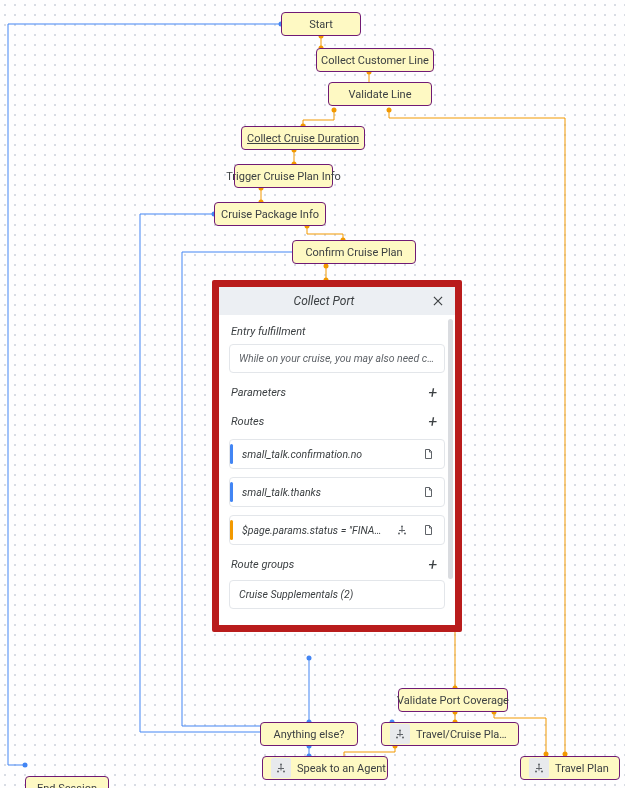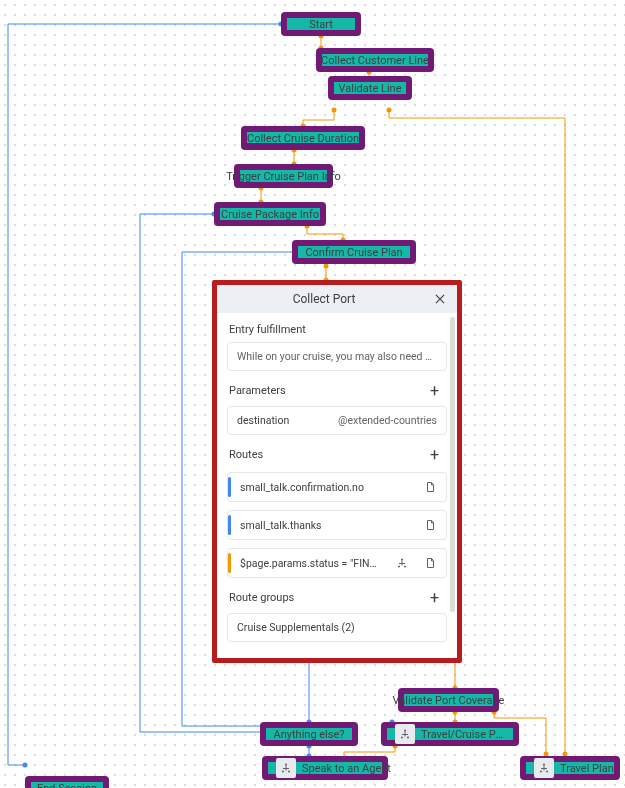--- a/index.html
+++ b/index.html
@@ -22,22 +22,22 @@
   }
   svg.edges { position: absolute; inset: 0; pointer-events: none; }
   svg.edges path { fill: none; stroke-width: 1px; }
   .orange { stroke: #f29900; }
   .blue { stroke: #4285f4; }
   svg.edges circle.o { fill: #f29900; }
   svg.edges circle.b { fill: #4285f4; }
 
   .node {
     position: absolute;
-    background: #14b8a6;
-    border: 6px solid #701a75;
+    background: #fef9c3;
+    border: 1px solid #701a75;
     border-radius: 4px;
     display: flex;
     align-items: center;
     justify-content: center;
     padding: 0 8px;
     box-sizing: border-box;
     height: 24px;
     white-space: nowrap;
     color: #3c4043;
   }
@@ -48,23 +48,24 @@
     background: #e8eaed; border-radius: 2px; margin-right: 6px;
     flex: 0 0 auto;
   }
 
   
   .panel {
     position: absolute;
     left: 212px; top: 280px;
     width: 250px;
     background: #fff;
-    border: 5px solid #b91c1c;
+    border: 7px solid #b91c1c;
     border-radius: 2px;
     box-sizing: border-box;
+    font-style: italic;
   }
   .panel-header {
     background: #eceff3;
     height: 28px;
     display: flex;
     align-items: center;
     justify-content: space-between;
     padding: 0 8px 0 0;
     position: relative;
   }
@@ -209,36 +210,36 @@
 
   <circle class="b" cx="392" cy="722" r="2.5"></circle>
 </svg>
 
 <div class="node small" style="left:281px; top:12px; width:80px;">
   <span>Start</span>
 </div>
 <div class="node small" style="left:316px; top:48px; width:118px;">
   <span>Collect Customer Line</span>
 </div>
-<div class="node small" style="left:328px; top:76px; width:84px;">
+<div class="node small" style="left:328px; top:82px; width:104px;">
   <span>Validate Line</span>
 </div>
 <div class="node small" style="left:241px; top:126px; width:124px;text-decoration:underline;">
   <span>Collect Cruise Duration</span>
 </div>
 <div class="node small" style="left:234px; top:164px; width:99px;">
   <span>Trigger Cruise Plan Info</span>
 </div>
 <div class="node small" style="left:214px; top:202px; width:112px;">
   <span>Cruise Package Info</span>
 </div>
 <div class="node small" style="left:292px; top:240px; width:124px;">
   <span>Confirm Cruise Plan</span>
 </div>
-<div class="node small" style="left:398px; top:688px; width:101px;">
+<div class="node small" style="left:398px; top:688px; width:110px;">
   <span>Validate Port Coverage</span>
 </div>
 
 <div class="node small" style="left:381px; top:722px; width:138px; justify-content:flex-start;">
   <span class="hub">
     <svg width="12" height="12" viewBox="0 0 24 24">
         <path fill="#5f6368" d="M12 3a2 2 0 1 1 0 4 2 2 0 0 1 0-4zm-6 14a2 2 0 1 1 0 4 2 2 0 0 1 0-4zm12 0a2 2 0 1 1 0 4 2 2 0 0 1 0-4zM11 7h2v5h5v2h-5v3h-2v-3H6v-2h5V7z"></path>
       </svg>
   </span>
   <span class="trunc" style="max-width:100px;">Travel/Cruise Plan Opt…</span>
@@ -285,24 +286,20 @@
     <div class="section-label first">
       <span>Entry fulfillment</span>
     </div>
     <div class="card">
       <span class="trunc" style="max-width:210px;">While on your cruise, you may also need coverag…</span>
     </div>
 
     <div class="section-label">
       <span>Parameters</span>
       <span class="plus">+</span>
-    </div>
-    <div class="card">
-      <span class="k">destination</span>
-      <span class="v">@extended-countries</span>
     </div>
 
     <div class="section-label">
       <span>Routes</span>
       <span class="plus">+</span>
     </div>
     <div class="card route">
       <span class="bar b"></span>
       <span class="k trunc" style="max-width:160px;">small_talk.confirmation.no</span>
       <span class="doc-icon">

